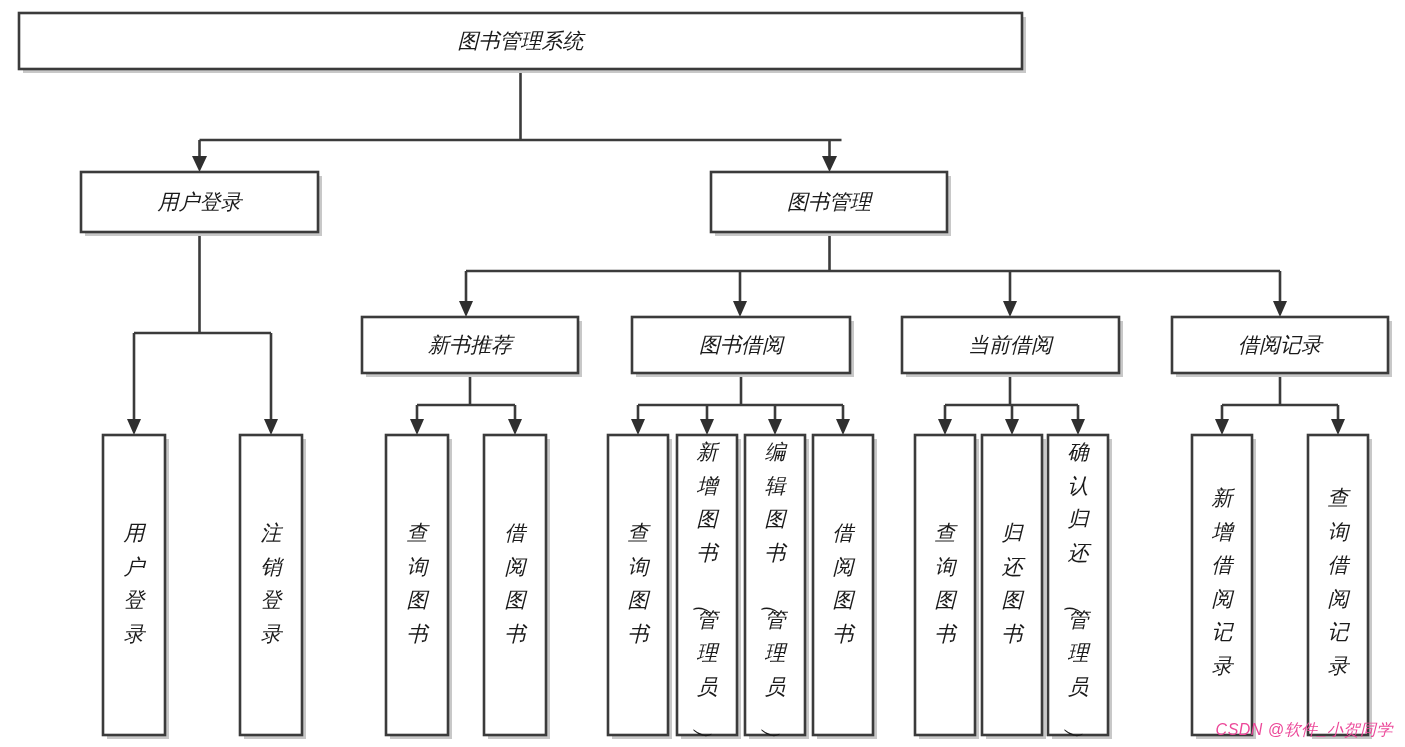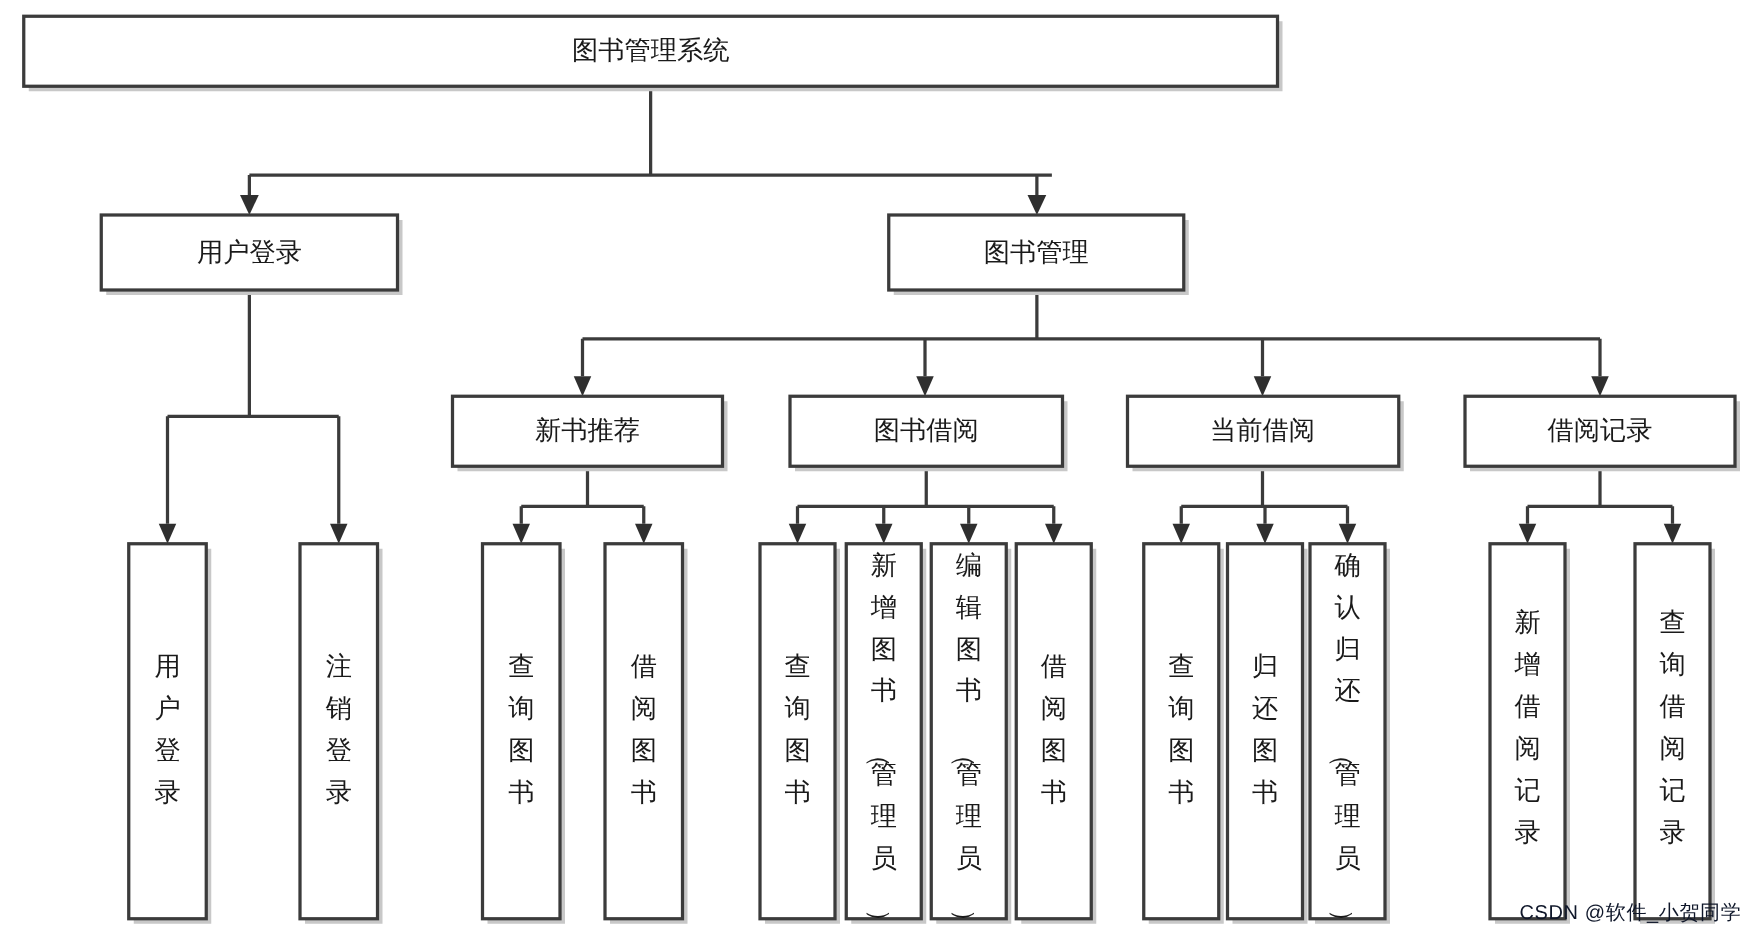--- a/index.html
+++ b/index.html
@@ -13,20 +13,21 @@
     font-family: "Liberation Sans", "DejaVu Sans", sans-serif;
     position: relative;
     overflow: hidden;
   }
   #diagram-root {
     position: absolute;
     left: 0;
     top: 0;
     width: 1405px;
     height: 747px;
+    font-style: italic;
   }
   svg#flowchart {
     display: block;
     width: 1405px;
     height: 747px;
   }
   .node-box {
     fill: #ffffff;
     stroke: #3b3b3b;
     stroke-width: 2.6;
@@ -57,21 +58,21 @@
     font-size: 21px;
     fill: #1a1a1a;
     text-anchor: middle;
   }
   .watermark {
     position: absolute;
     right: 12px;
     bottom: 6px;
     font-family: "Liberation Sans", "DejaVu Sans", sans-serif;
     font-size: 16px;
-    color: #0f172a;
+    color: #ec4899;
     letter-spacing: 0.5px;
     white-space: nowrap;
     user-select: none;
   }
 </style>
 </head>
 <body>
 
 <div id="diagram-root">
   <svg id="flowchart" viewBox="0 0 1405 747" xmlns="http://www.w3.org/2000/svg">

